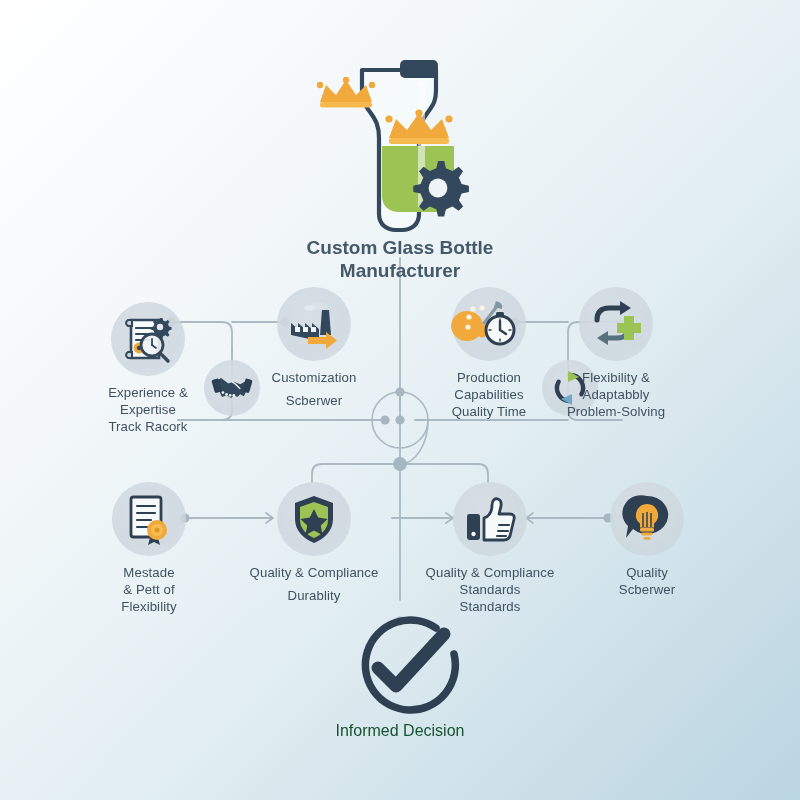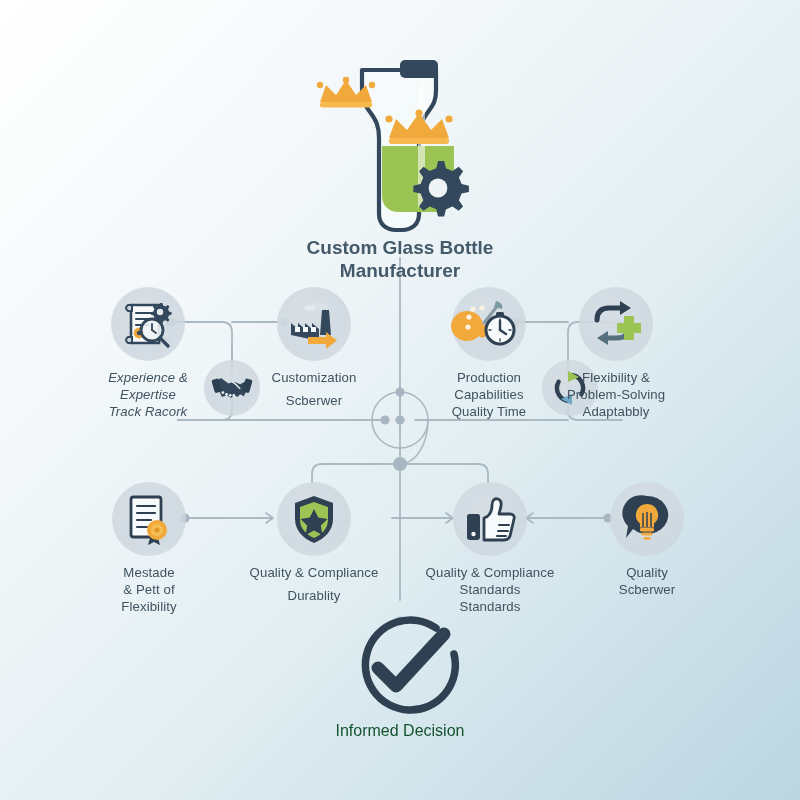--- a/index.html
+++ b/index.html
@@ -173,21 +173,21 @@
           <circle cx="0" cy="0" r="9.4" fill="#eef4f6"></circle>
         </g>
       </svg>
     </div>
     <div class="title">
       <span class="ln">Custom Glass Bottle</span>
       <span class="ln">Manufacturer</span>
     </div>
   </div>
 
-  <div class="node" style="left:148px; top:287px;font-style:italic;">
+  <div class="node" style="left:148px; top:302px;">
     <div class="disc">
       <svg width="58" height="58" viewBox="0 0 58 58">
 
         <path d="M12,10 h28 v38 h-28 z" fill="#f7fafb" stroke="#33485c" stroke-width="2.6"></path>
         <path d="M9,10 q-4,3 0,6 h4 v-6 z" fill="#c6d2da" stroke="#33485c" stroke-width="2"></path>
         <path d="M9,42 q-4,3 0,6 h4 v-6 z" fill="#c6d2da" stroke="#33485c" stroke-width="2"></path>
         <g stroke="#33485c" stroke-width="2.2" stroke-linecap="round">
           <line x1="17" y1="18" x2="35" y2="18"></line>
           <line x1="17" y1="24" x2="35" y2="24"></line>
           <line x1="17" y1="30" x2="30" y2="30"></line>
@@ -312,22 +312,22 @@
       <svg width="54" height="48" viewBox="0 0 54 48">
         <path d="M8,20 q0,-12 12,-12 h14" fill="none" stroke="#2e4052" stroke-width="5" stroke-linecap="round"></path>
         <polygon points="31,1 42,8 31,15" fill="#2e4052"></polygon>
         <path d="M40,26 q0,12 -12,12 h-12" fill="none" stroke="#55707f" stroke-width="5" stroke-linecap="round"></path>
         <polygon points="19,31 8,38 19,45" fill="#55707f"></polygon>
         <path d="M35,21 h7 v-7 h10 v7 h7 v10 h-7 v7 h-10 v-7 h-7 z" transform="translate(-7,2)" fill="#9cc455"></path>
       </svg>
     </div>
     <div class="caption">
       <span class="ln">Flexibility &amp;</span>
+      <span class="ln">Adaptabbly</span>
       <span class="ln">Problem-Solving</span>
-      <span class="ln">Adaptabbly</span>
     </div>
   </div>
 
   <div class="node" style="left:149px; top:482px;">
     <div class="disc">
       <svg width="52" height="54" viewBox="0 0 52 54">
         <rect x="8" y="5" width="30" height="40" rx="2.5" fill="#f7fafb" stroke="#2e4052" stroke-width="2.8"></rect>
         <g stroke="#2e4052" stroke-width="2.2" stroke-linecap="round">
           <line x1="14" y1="14" x2="32" y2="14"></line>
           <line x1="14" y1="21" x2="32" y2="21"></line>

